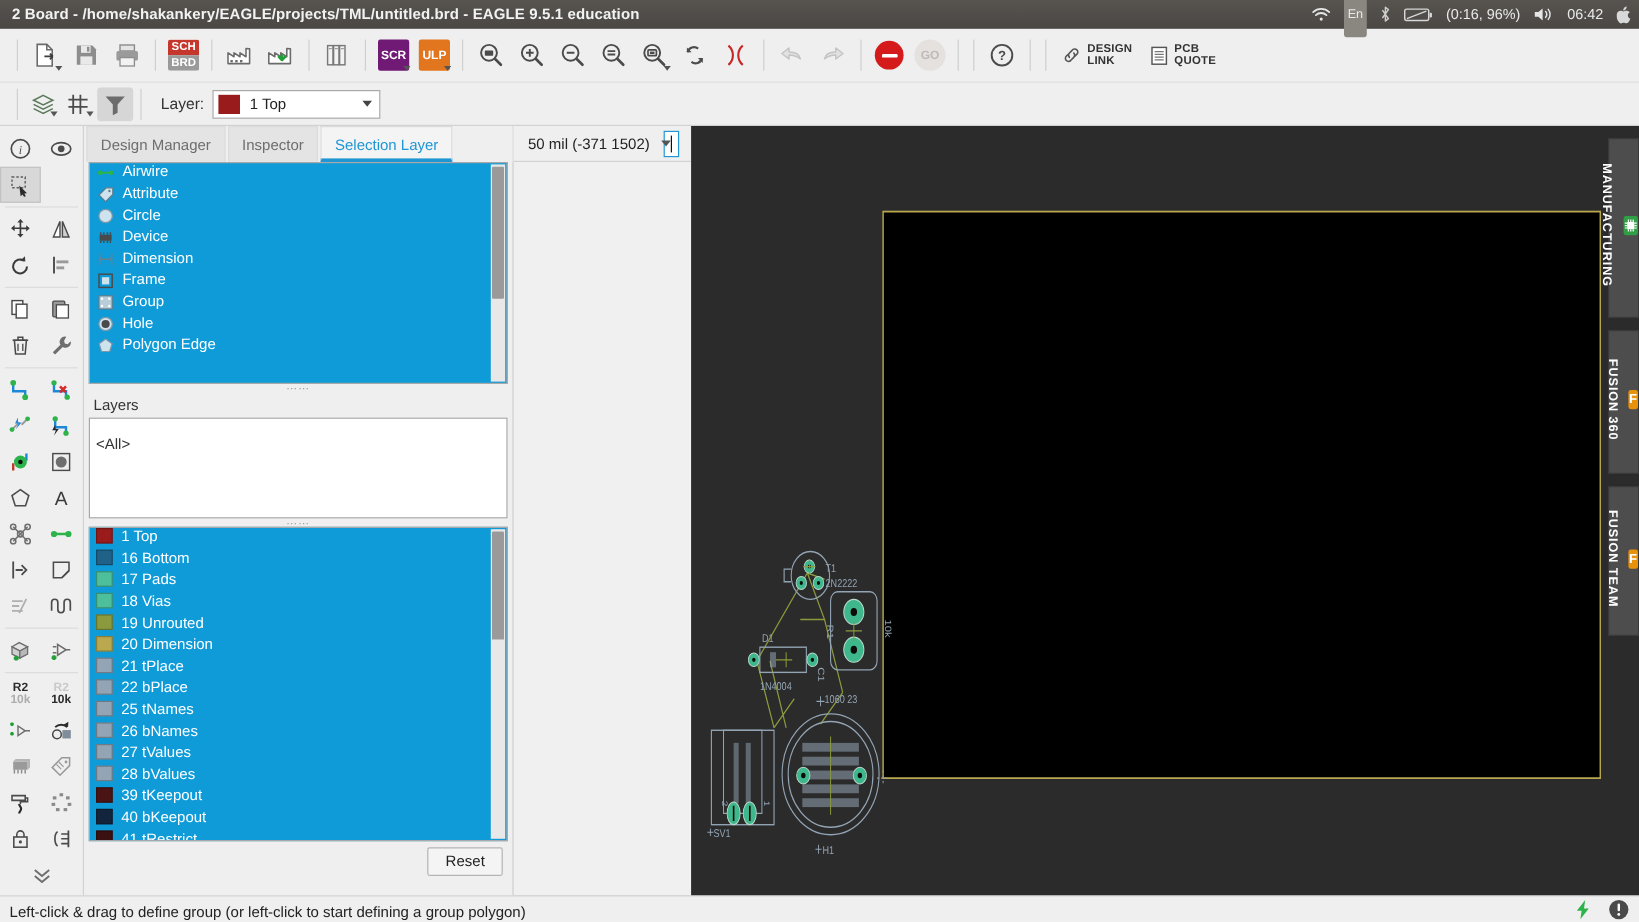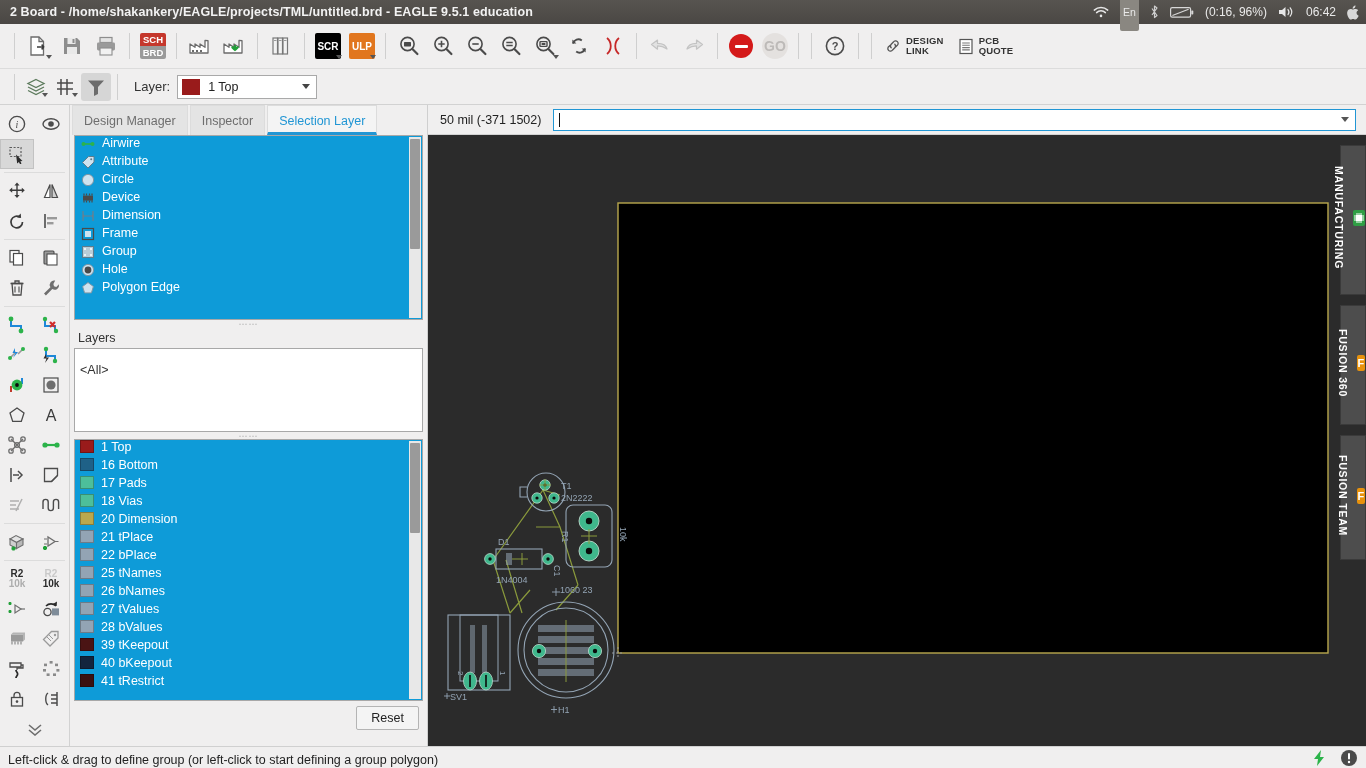--- a/index.html
+++ b/index.html
@@ -36,21 +36,21 @@
   .dd::after{ content:''; position:absolute; right:3px; bottom:4px;
       border-left:3.5px solid transparent; border-right:3.5px solid transparent; border-top:4px solid #555;}
   .lbl2{ font-size:9.5px; font-weight:bold; line-height:10px; color:#333; letter-spacing:.2px;}
   .sqlabel{ width:26px;height:26px;border-radius:2px;color:#fff;font-size:10px;font-weight:bold;
             display:flex;align-items:center;justify-content:center;}
   .schbrd{width:26px;height:26px;border-radius:2px;background:#fff;display:flex;flex-direction:column;
           align-items:center;justify-content:center;overflow:hidden;}
   .schbrd span{display:block;width:26px;text-align:center;font-size:9.5px;font-weight:bold;color:#fff;line-height:13px;}
   .stopbtn{width:24px;height:24px;border-radius:50%;background:#d41a1a;display:flex;align-items:center;justify-content:center;}
   .stopbtn i{display:block;width:13px;height:3px;background:#fff;border-radius:1px;}
-  .gobtn{width:26px;height:26px;border-radius:50%;background:#e4e1df;color:#bdbab8;font-size:14px;font-weight:bold;
+  .gobtn{width:26px;height:26px;border-radius:50%;background:#e4e1df;color:#bdbab8;font-size:10px;font-weight:bold;
          display:flex;align-items:center;justify-content:center;}
   
   .layerbar{ height:36px; width:1366px; background:#f0efef; border-bottom:1px solid #d2d2d2;
      display:flex; align-items:center; padding-left:8px; }
   .lb-btn{ width:30px;height:28px;display:flex;align-items:center;justify-content:center;position:relative;border-radius:3px;cursor:pointer;}
   .lb-btn.active{ background:#d6d6d6; }
   .layerlabel{ font-size:13px; color:#333; margin-left:10px; margin-right:7px;}
   .layersel{ width:140px; height:24px; background:#fff; border:1px solid #a9a9a9;
     display:flex; align-items:center; padding:0 4px; gap:8px; position:relative; cursor:pointer;}
   .layersel .sw{ width:18px;height:16px;background:#991b1b;}
@@ -203,21 +203,21 @@
         <rect x="4" y="4" width="4.5" height="16" fill="#f2f2f2" stroke="#787878" stroke-width="1.2"></rect>
         <rect x="9" y="4" width="4.5" height="16" fill="#f2f2f2" stroke="#787878" stroke-width="1.2"></rect>
         <rect x="14" y="4" width="4.5" height="16" fill="#f2f2f2" stroke="#787878" stroke-width="1.2"></rect>
         <path d="M5 6.5h2.5M10 6.5h2.5M15 6.5h2.5" stroke="#9b9b9b" stroke-width="1"></path>
       </svg>
   </div>
 
   <div class="sep"></div>
 
   <div class="tb-btn dd">
-    <div class="sqlabel" style="background:#000000">SCR</div>
+    <div class="sqlabel" style="background:#701a75">SCR</div>
   </div>
   <div class="tb-btn dd">
     <div class="sqlabel" style="background:#e1761e">ULP</div>
   </div>
 
   <div class="sep"></div>
 
   <div class="tb-btn">
     <svg width="22" height="22" viewBox="0 0 22 22">
         <circle cx="9.5" cy="9" r="6.6" fill="none" stroke="#4b4b4b" stroke-width="1.6"></circle>
@@ -779,20 +779,24 @@
           </div>
           <div class="listrow">
             <span class="swatch" style="background: rgb(77, 191, 154);"></span>
             <span>17 Pads</span>
           </div>
           <div class="listrow">
             <span class="swatch" style="background: rgb(77, 191, 154);"></span>
             <span>18 Vias</span>
           </div>
           <div class="listrow">
+            <span class="swatch" style="background: rgb(138, 154, 60);"></span>
+            <span>19 Unrouted</span>
+          </div>
+          <div class="listrow">
             <span class="swatch" style="background: rgb(185, 168, 78);"></span>
             <span>20 Dimension</span>
           </div>
           <div class="listrow">
             <span class="swatch" style="background: rgb(147, 164, 180);"></span>
             <span>21 tPlace</span>
           </div>
           <div class="listrow">
             <span class="swatch" style="background: rgb(147, 164, 180);"></span>
             <span>22 bPlace</span>
@@ -829,21 +833,21 @@
       <div class="sb">
           <i style="top:2px;height:90px"></i>
         </div>
     </div>
 
     <div class="resetrow">
       <div class="resetbtn">Reset</div>
     </div>
   </div>
 
-  <div style="flex:1; display:flex; flex-direction:column;justify-content:center;">
+  <div style="flex:1; display:flex; justify-content:center;">
     <div class="cmdbar">
       <span class="coord">50 mil (-371 1502)</span>
       <div class="cmdinput">
         <span class="caret"></span>
         <span class="cmdarrow"></span>
       </div>
     </div>
 
     <div class="canvaswrap">
       <svg width="100%" height="100%" viewBox="0 0 938 611" preserveAspectRatio="none">

